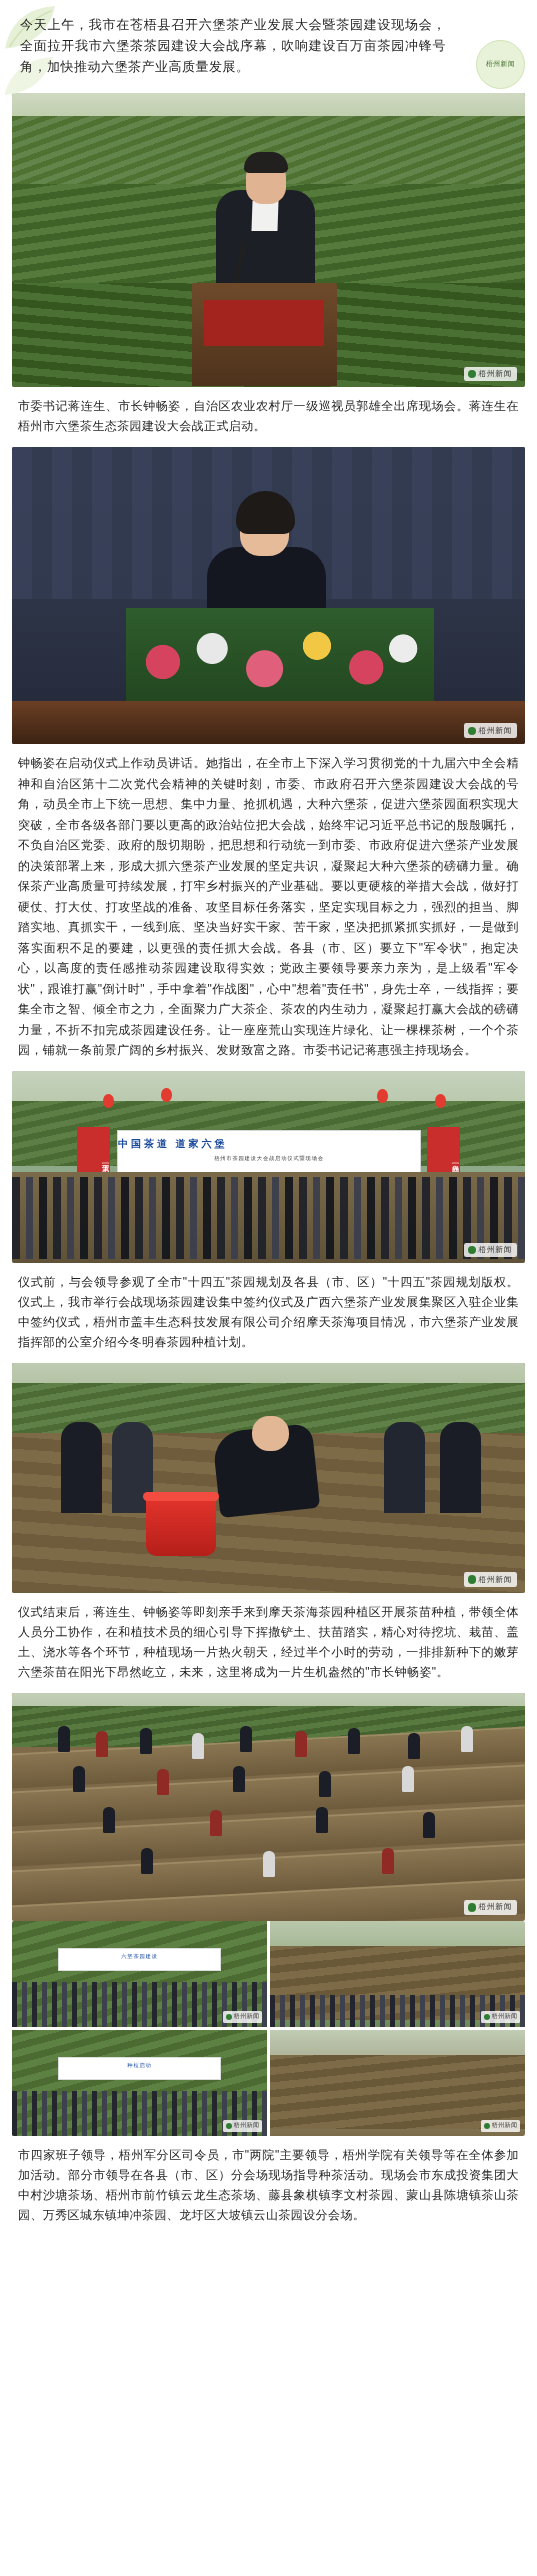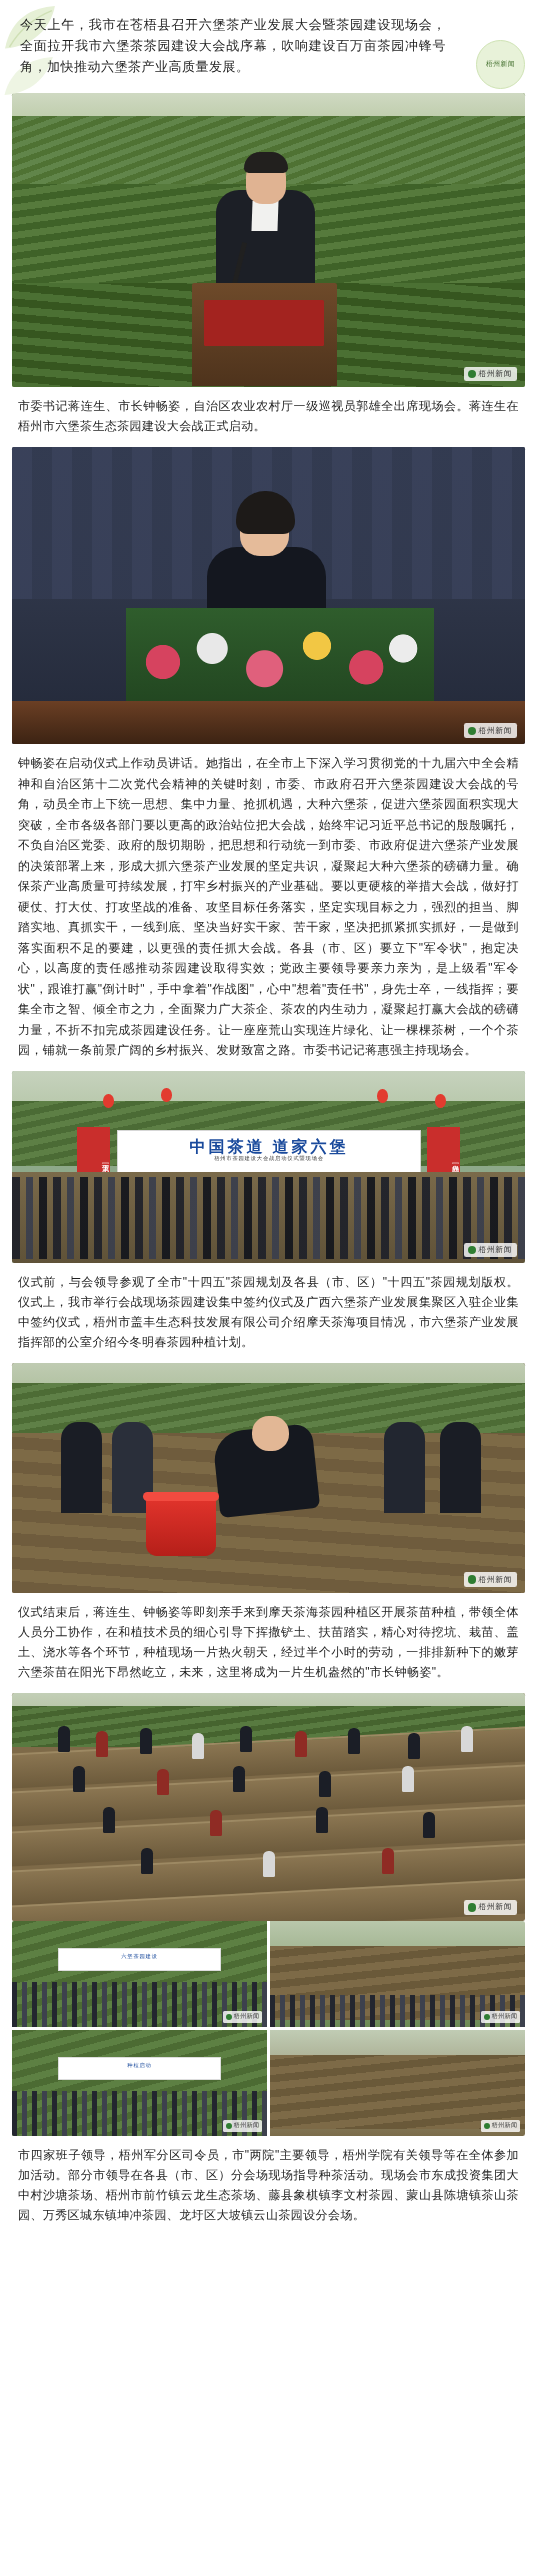--- a/index.html
+++ b/index.html
@@ -208,22 +208,22 @@
   
   .ph3 { height: 192px; background: #8ea98a; }
   .ph3 .sky { position:absolute; inset:0 0 auto 0; height: 56px; background: linear-gradient(#c6d2bd,#b0c2a2); }
   .ph3 .hills { position:absolute; left:0; right:0; top: 30px; height: 65px;
     background: repeating-linear-gradient(168deg,#4b6b35 0 6px,#5d7f45 6px 12px); }
   .ph3 .stage {
     position:absolute; left: 105px; top: 59px; width: 304px; height: 49px;
     background: #ffffff; border: 0.8px solid #d7d7d7;
   }
   .ph3 .stage .l1 {
-    position:absolute; left: 0; right: 0; top: 6px; text-align:center;
-    font-size: 16px; font-weight: bold; color: #1a4a9c; letter-spacing: 3px;
+    position:absolute; left: 0; right: 0; top: 6px; text-align:left;
+    font-size: 10px; font-weight: bold; color: #1a4a9c; letter-spacing: 3px;
     font-family: "Liberation Serif", serif;
   }
   .ph3 .stage .l2 {
     position:absolute; left: 0; right: 0; top: 24px; text-align:center;
     font-size: 5.3px; color: #444; letter-spacing: 0.8px;
   }
   .ph3 .sidebanner {
     position:absolute; top: 56px; width: 33px; height: 59px;
     background:#c92e2c; color:#fff; font-size: 7.6px; line-height: 10px;
     writing-mode: vertical-rl; text-align:center; padding-top: 4.6px;

